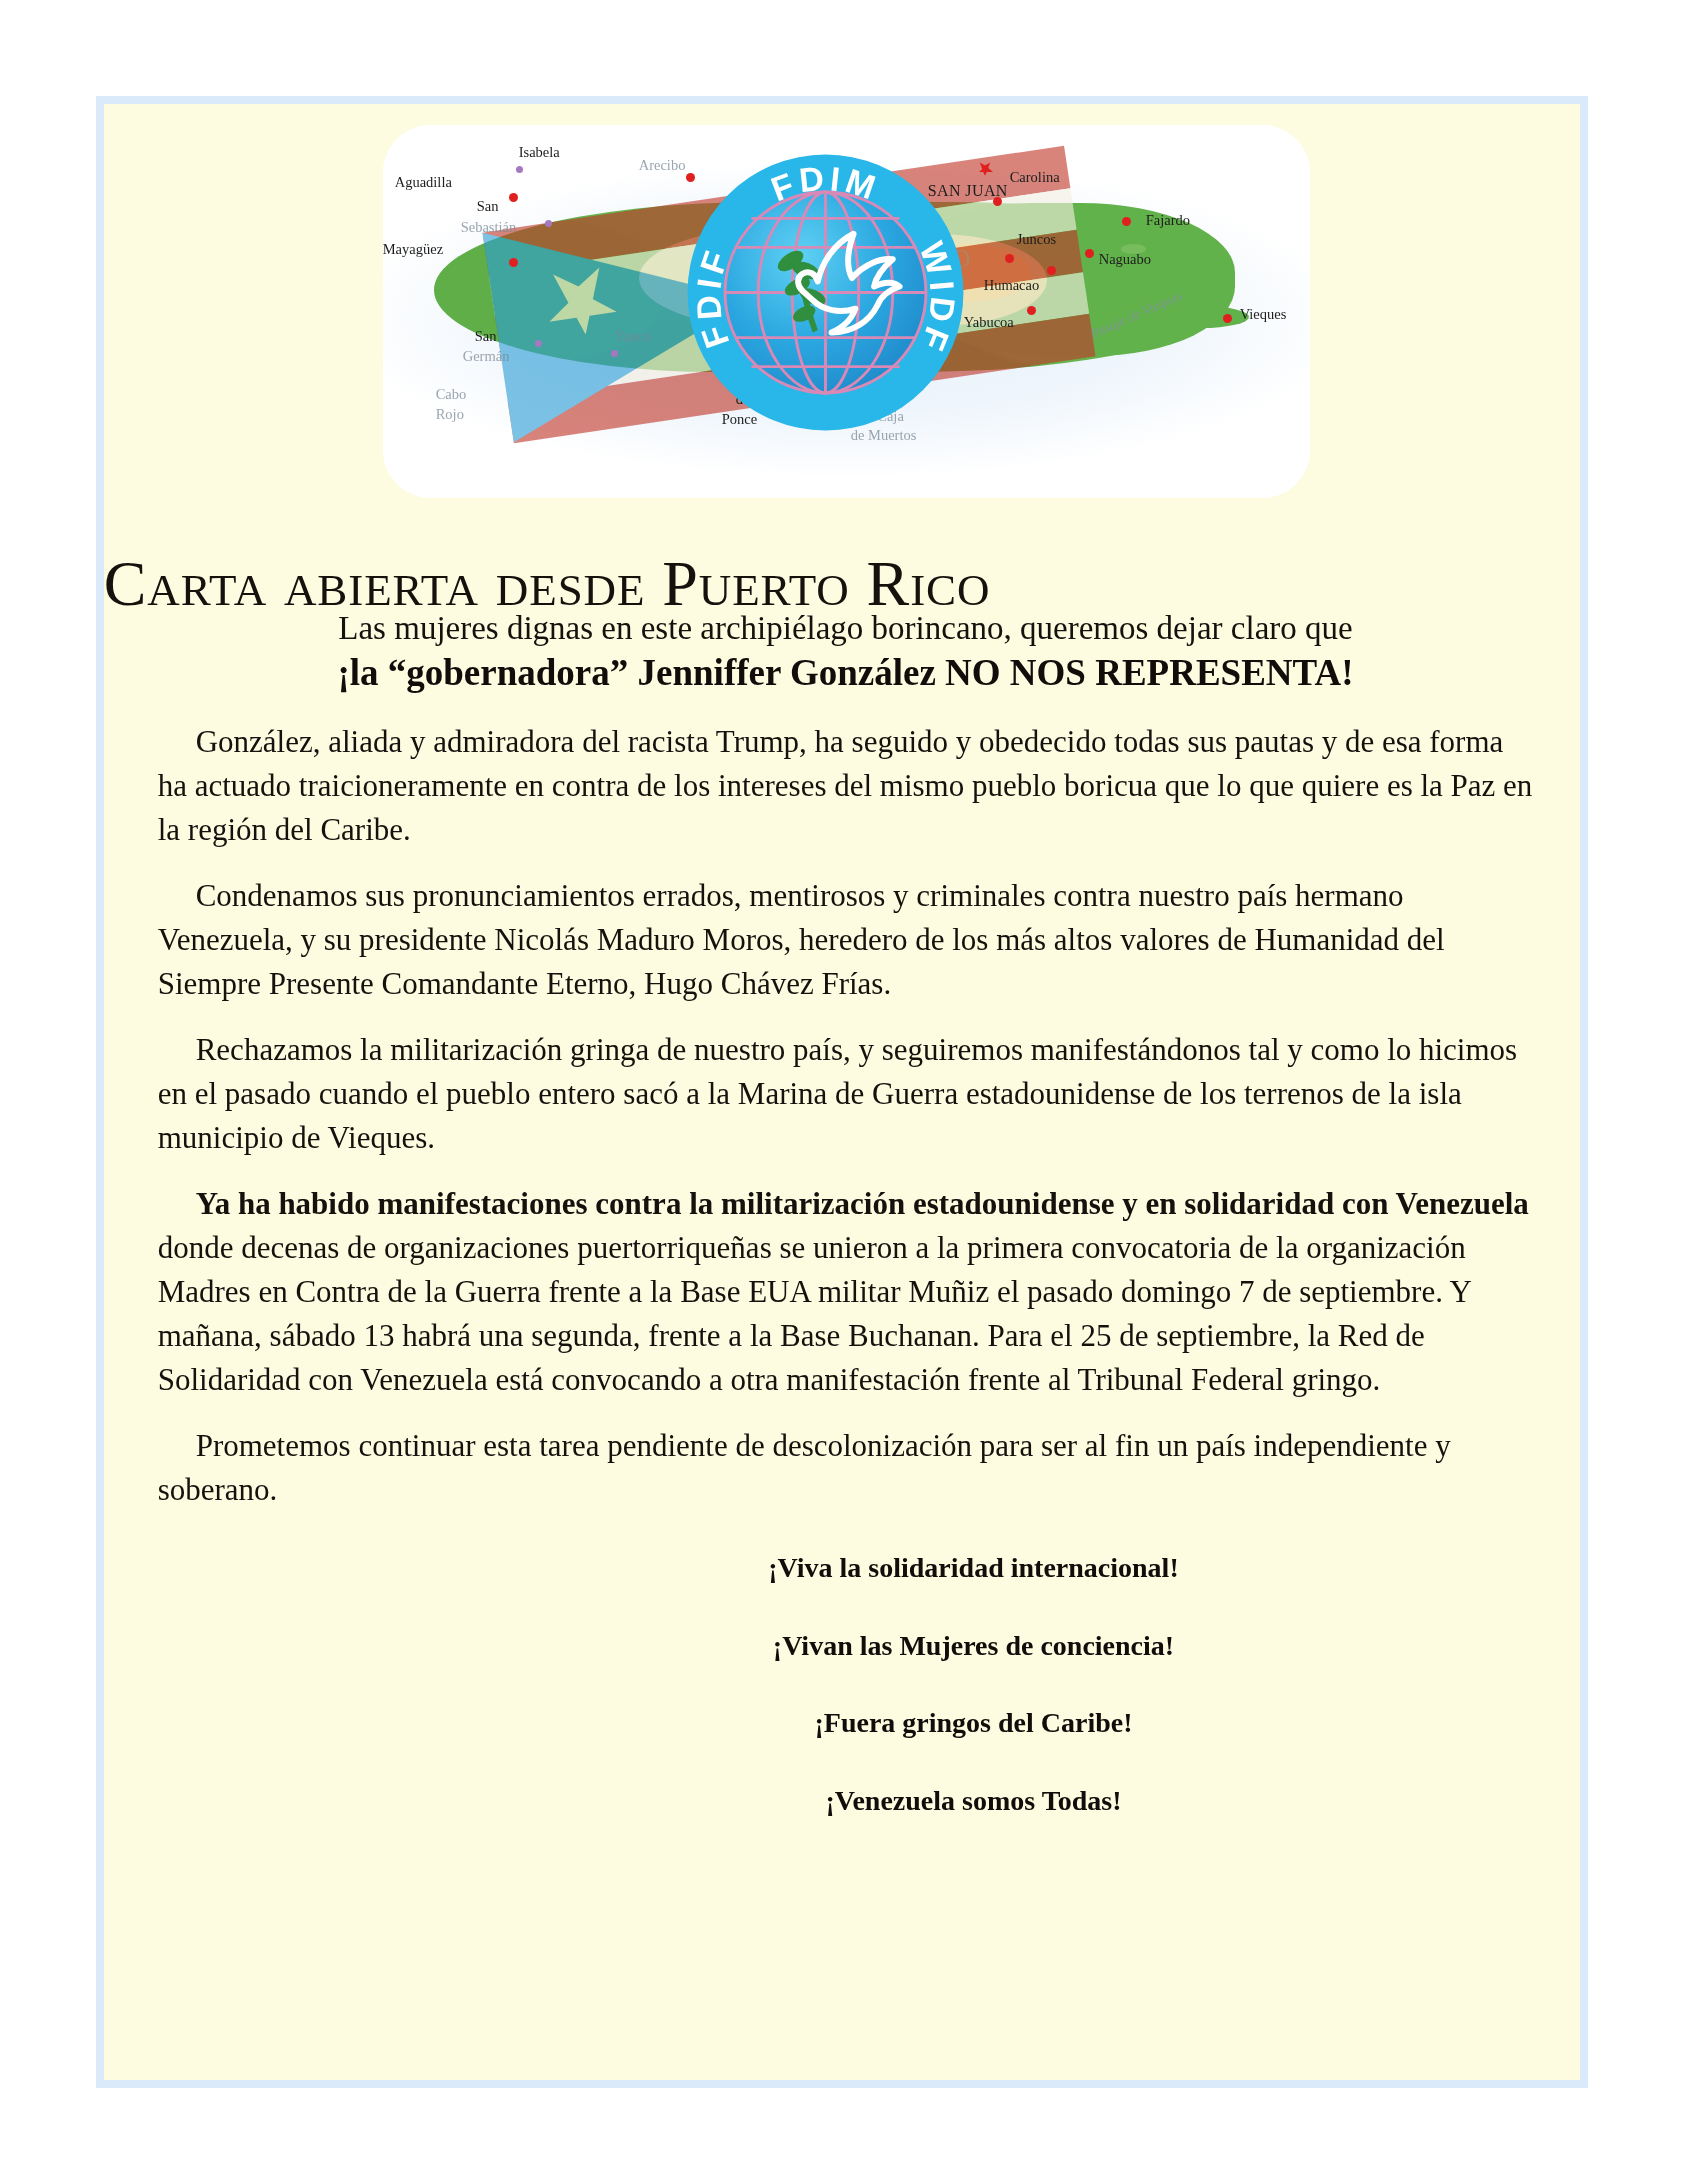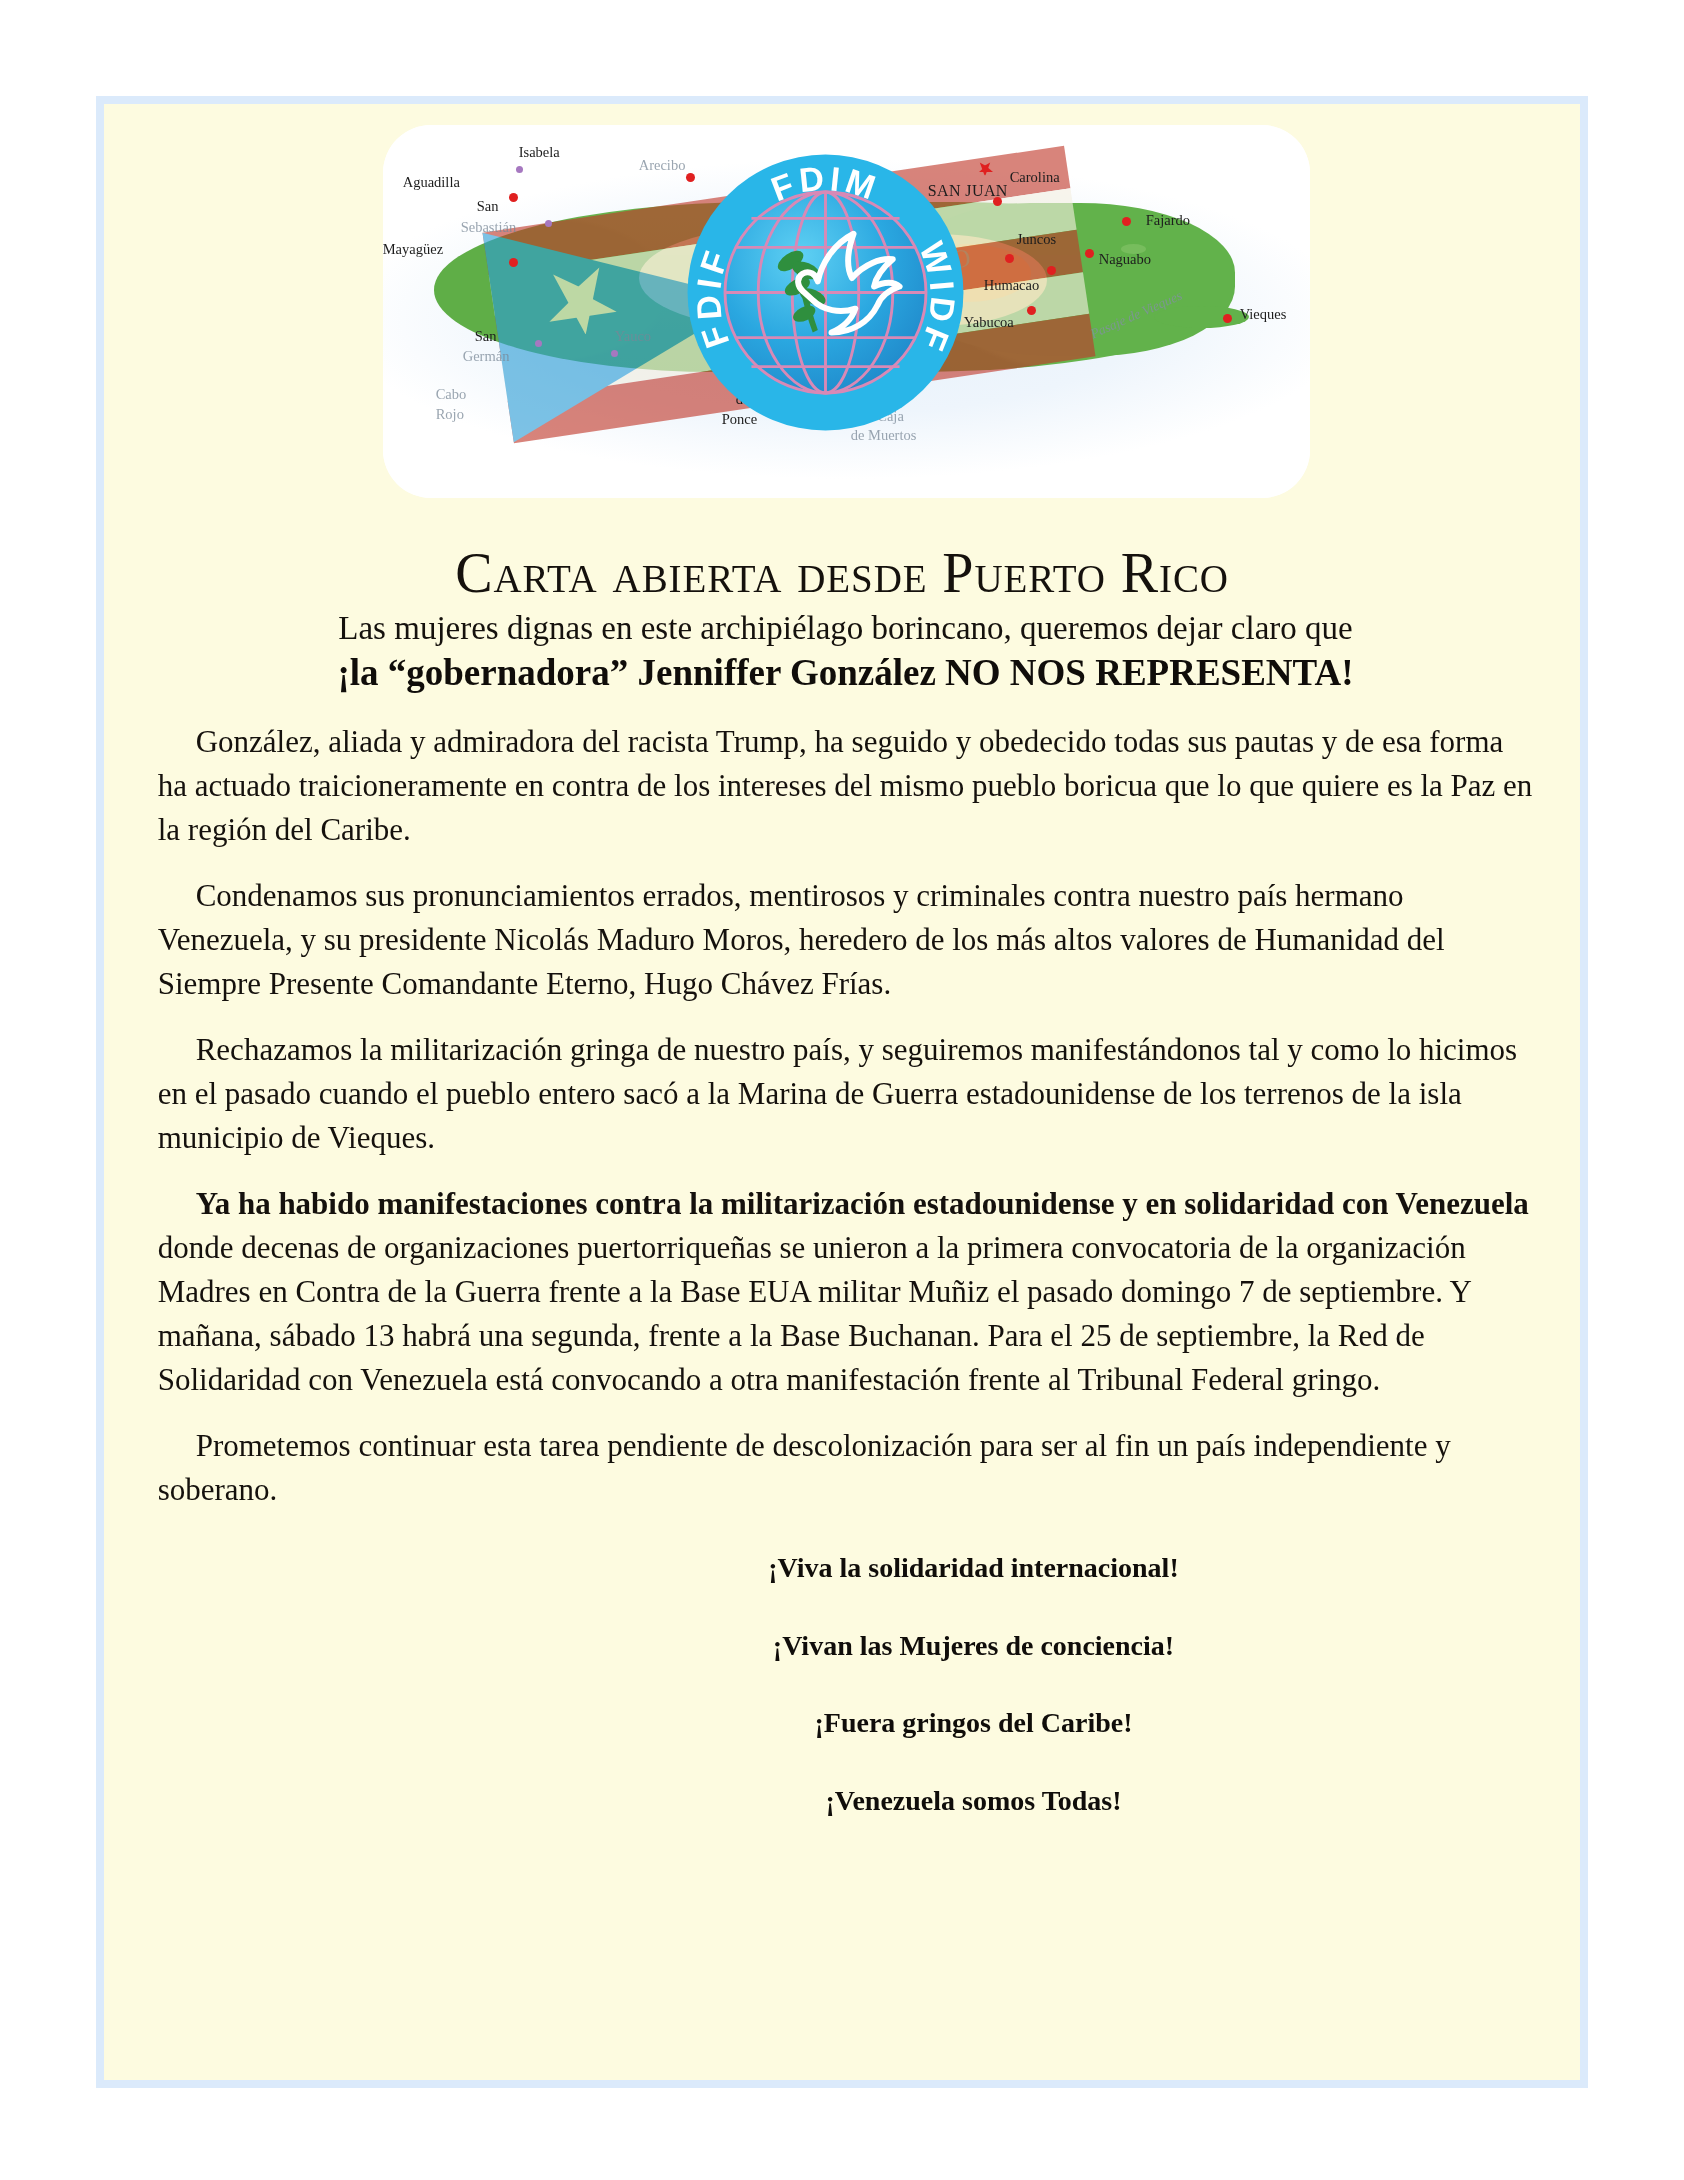--- a/index.html
+++ b/index.html
@@ -236,23 +236,22 @@
     top: 27px;
     width: 281px;
     height: 281px;
   }
 
   
   #title {
     position: absolute;
     left: 0; right: 0;
     top: 400px;
-    text-align: center;
     font-family: "Liberation Serif", "DejaVu Serif", serif;
-    font-size: 56px;
+    font-size: 64px;
     font-variant: small-caps;
     font-weight: 400;
     letter-spacing: 0.9px;
     color: #15110d;
   }
 
   #body-col {
     position: absolute;
     left: 54px;
     right: 47px;
@@ -324,21 +323,21 @@
         </div>
 
         <div id="vieques"></div>
         <div id="culebra"></div>
         <div id="isla-caja"></div>
         <div id="pasaje">Pasaje de Vieques</div>
 
         <div id="city-layer">
             <div class="city" style="left: 136px; top: 19px;">Isabela</div>
             <div class="dot sm" style="left: 133px; top: 41px;"></div>
-            <div class="city" style="left: 20px; top: 49px; text-align: right;">Aguadilla</div>
+            <div class="city" style="left: 12px; top: 49px; text-align: right;">Aguadilla</div>
             <div class="dot" style="left: 126px; top: 68px;"></div>
             <div class="city faded" style="left: 256px; top: 32px;">Arecibo</div>
             <div class="dot" style="left: 303px; top: 48px;"></div>
             <div class="city" style="left: 94px; top: 73px;">San</div>
             <div class="city faded" style="left: 78px; top: 94px;">Sebastián</div>
             <div class="dot sm" style="left: 162px; top: 95px;"></div>
             <div class="city" style="left: 0px; top: 116px;">Mayagüez</div>
             <div class="dot" style="left: 126px; top: 133px;"></div>
             <div class="city" style="left: 92px; top: 203px;">San</div>
             <div class="city faded" style="left: 80px; top: 223px;">Germán</div>

